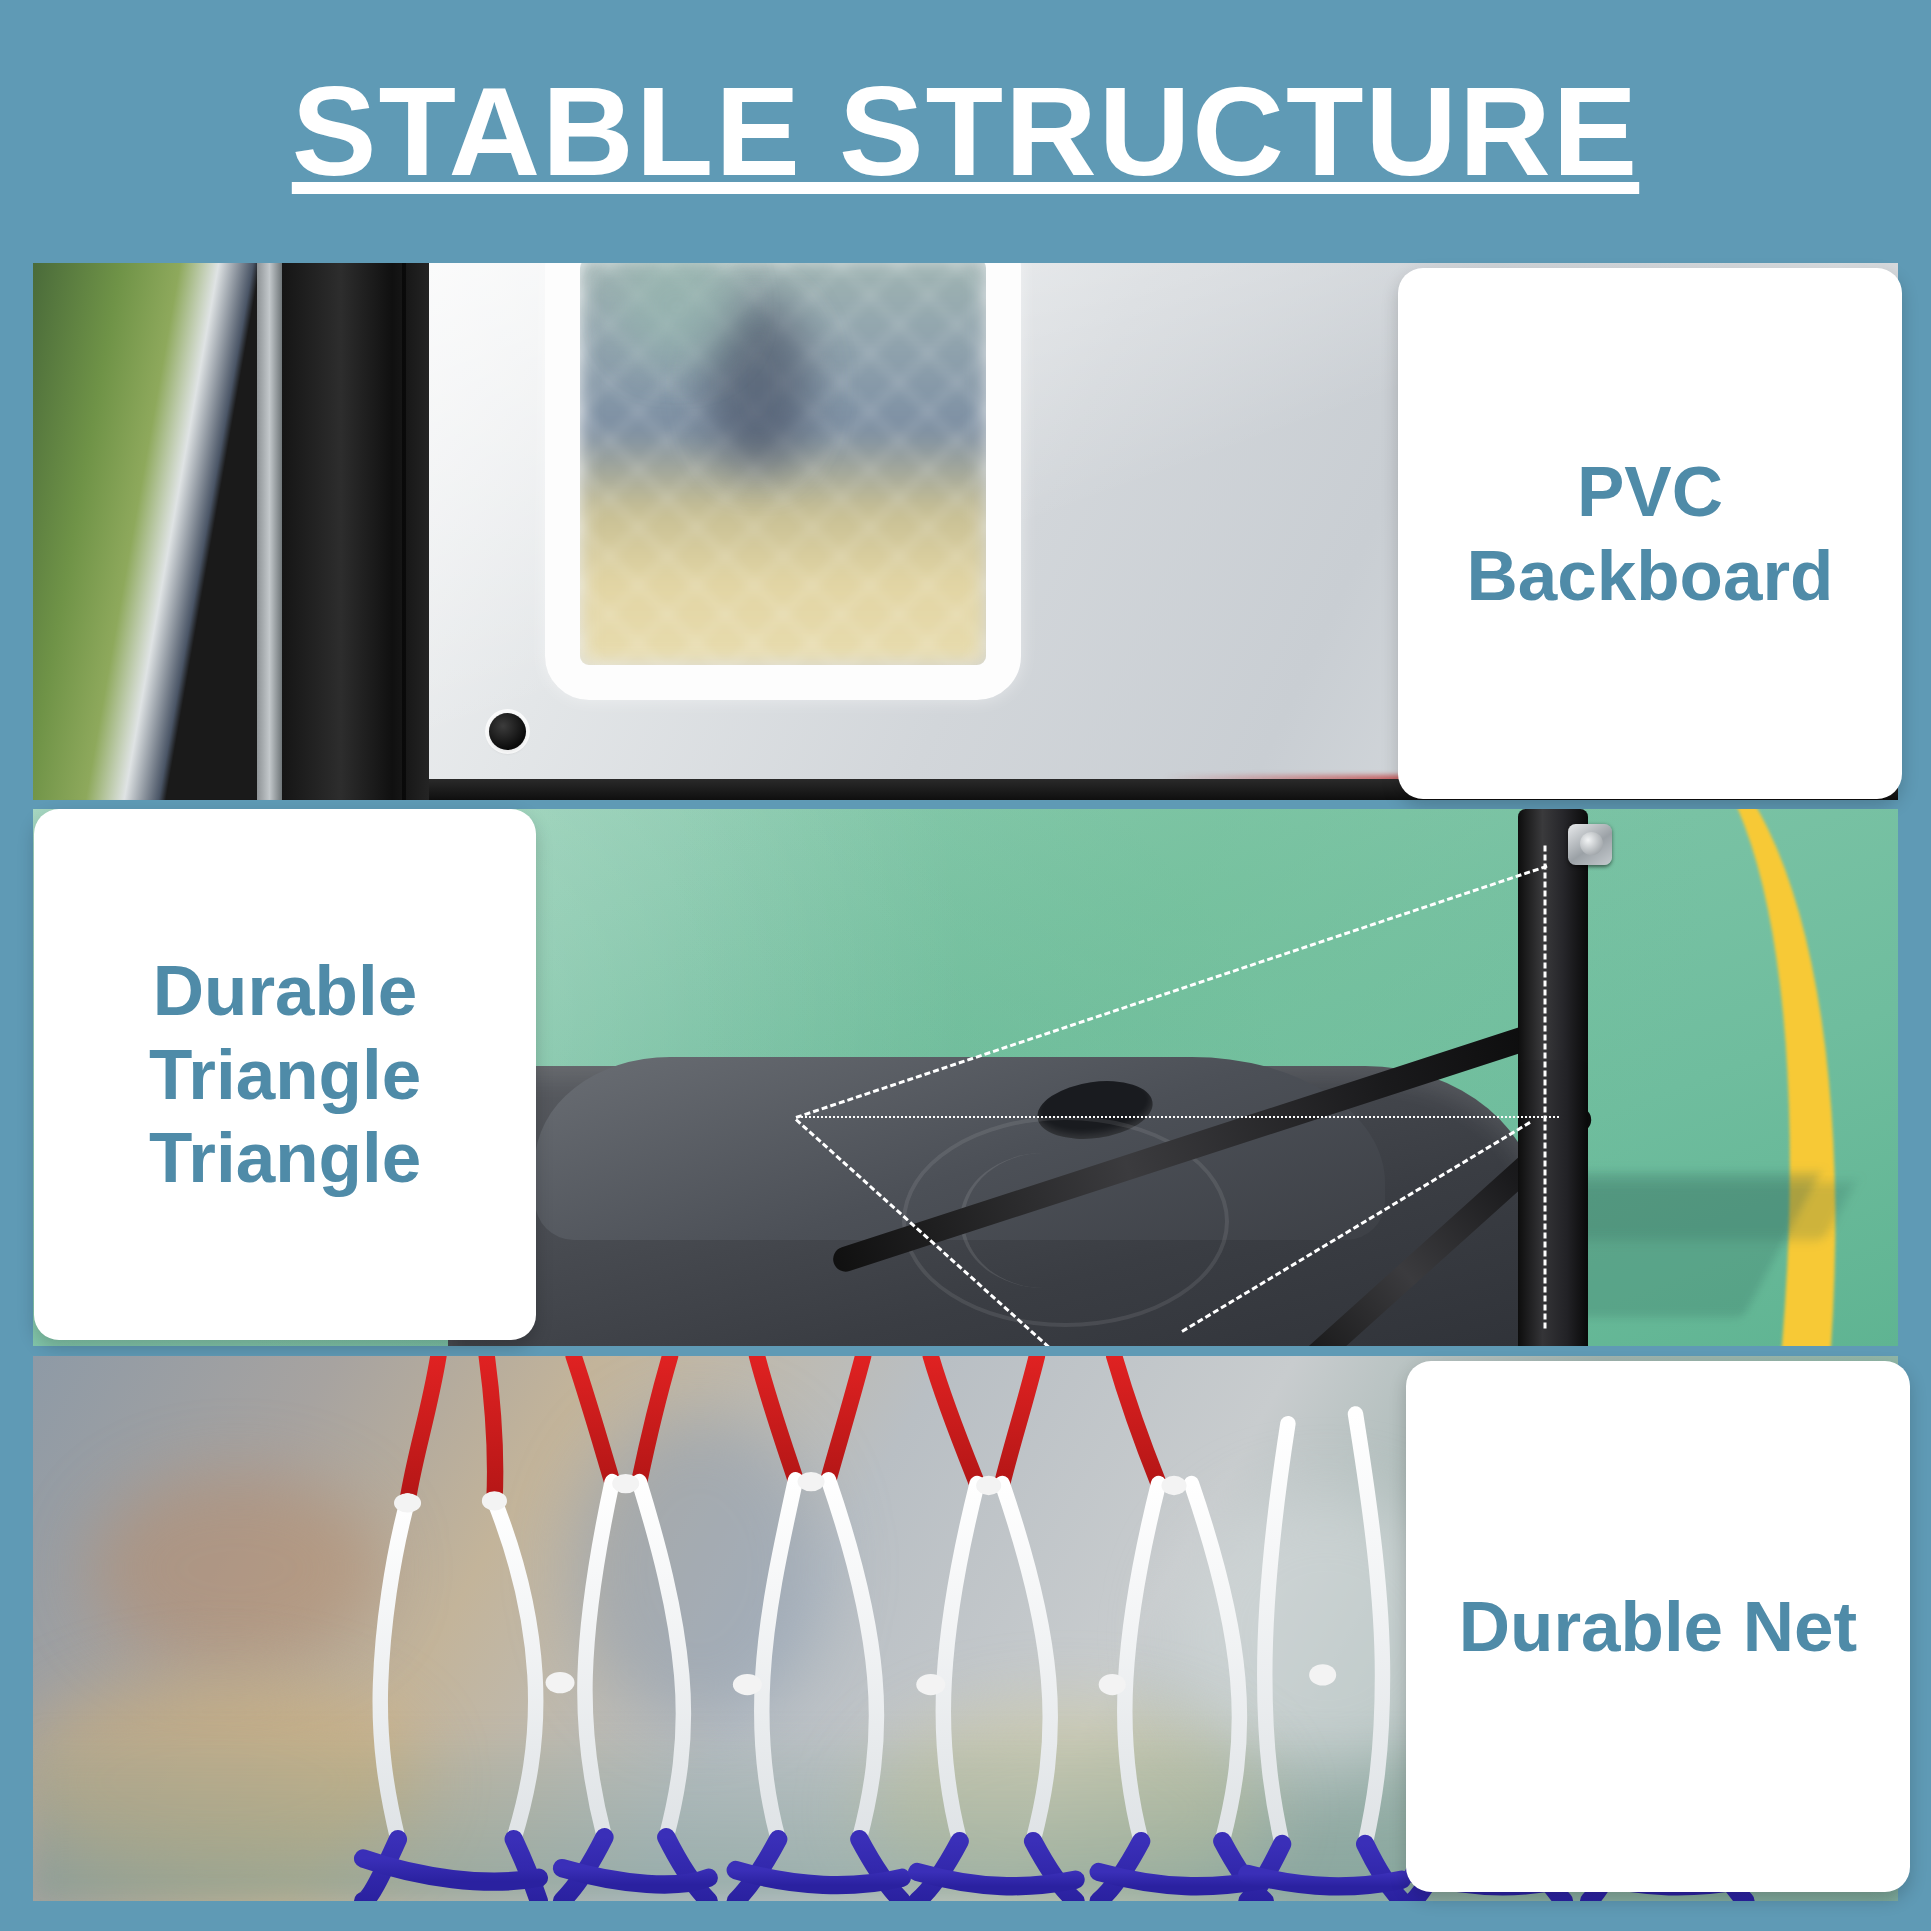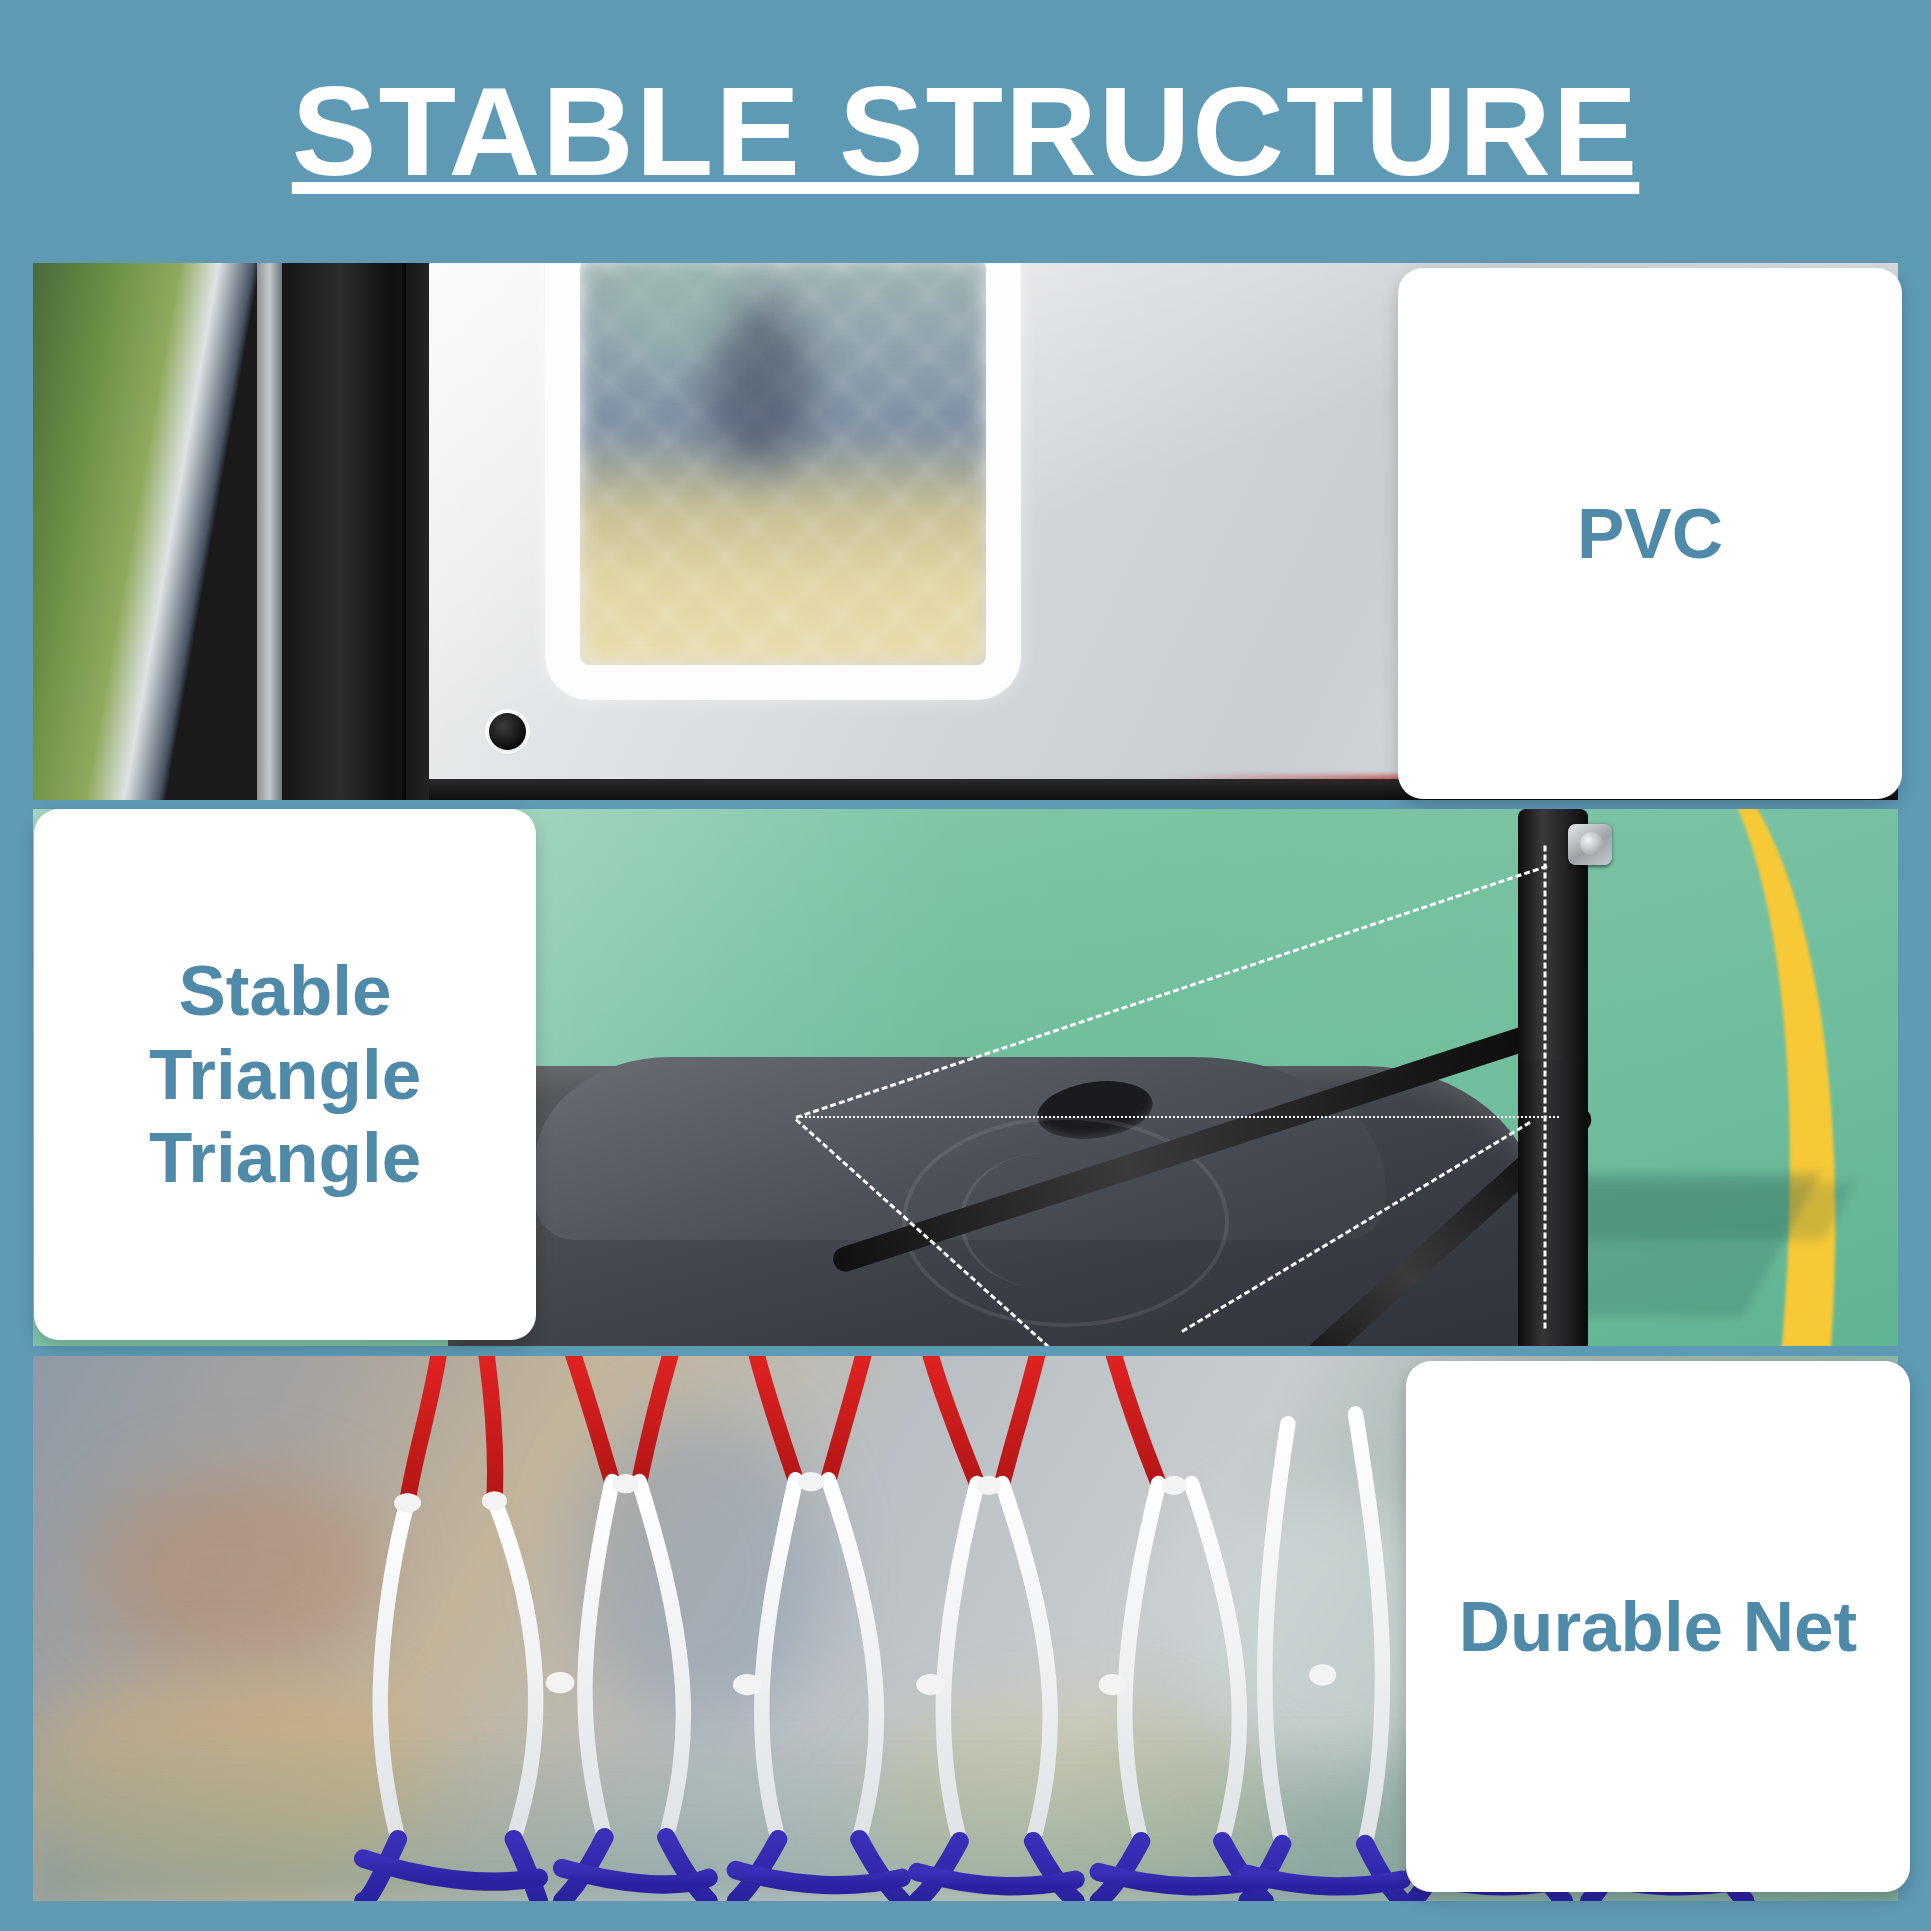--- a/index.html
+++ b/index.html
@@ -382,20 +382,21 @@
       </div>
       <div class="pv-bolt"></div>
       <div class="pv-rim-strip"></div>
       <div class="pv-bottom-bar"></div>
     </div>
   </div>
 
   <div class="label-card" id="card-pvc">
     <div class="label-text">
       <span>PVC</span><br>
+      <span>Backboard</span>
     </div>
   </div>
 
   <div class="panel" id="panel-triangle">
     <div class="tr-court"></div>
     <div class="tr-court-mottle"></div>
     <div class="tr-yellow-line"></div>
     <div class="tr-shadow-band"></div>
     <div class="tr-shadow-band2"></div>
 
@@ -414,21 +415,21 @@
 
     <div class="tr-dash" style="left:763px; top:307px; width:792px; transform: rotate(-18.5deg);"></div>
     <div class="tr-dash" style="left:1512px; top:35px; width:483px; transform: rotate(90deg); transform-origin:left center;"></div>
     <div class="tr-dot" style="left:763px; top:307px; width:763px;"></div>
     <div class="tr-dash" style="left:763px; top:309px; width:521px; transform: rotate(42deg);"></div>
     <div class="tr-dash" style="left:1149px; top:521px; width:406px; transform: rotate(-31deg);"></div>
   </div>
 
   <div class="label-card" id="card-triangle">
     <div class="label-text">
-      <span>Stable Triangle</span><br>
+      <span>Durable Triangle</span><br>
       <span>Triangle</span>
     </div>
   </div>
 
   <div class="panel" id="panel-net">
     <div class="nt-bg"></div>
     <div class="nt-blob" style="left:58px;  top:116px; width:290px; height:193px; background:rgba(180,140,110,.55);"></div>
     <div class="nt-blob" style="left:-19.3px; top:319px; width:406px; height:212px; background:rgba(205,175,120,.55);"></div>
     <div class="nt-blob" style="left:541px; top:58px;  width:251px; height:309px; background:rgba(140,155,175,.5);"></div>
     <div class="nt-blob" style="left:1139px;top:135px; width:309px; height:290px; background:rgba(215,220,222,.6);"></div>

